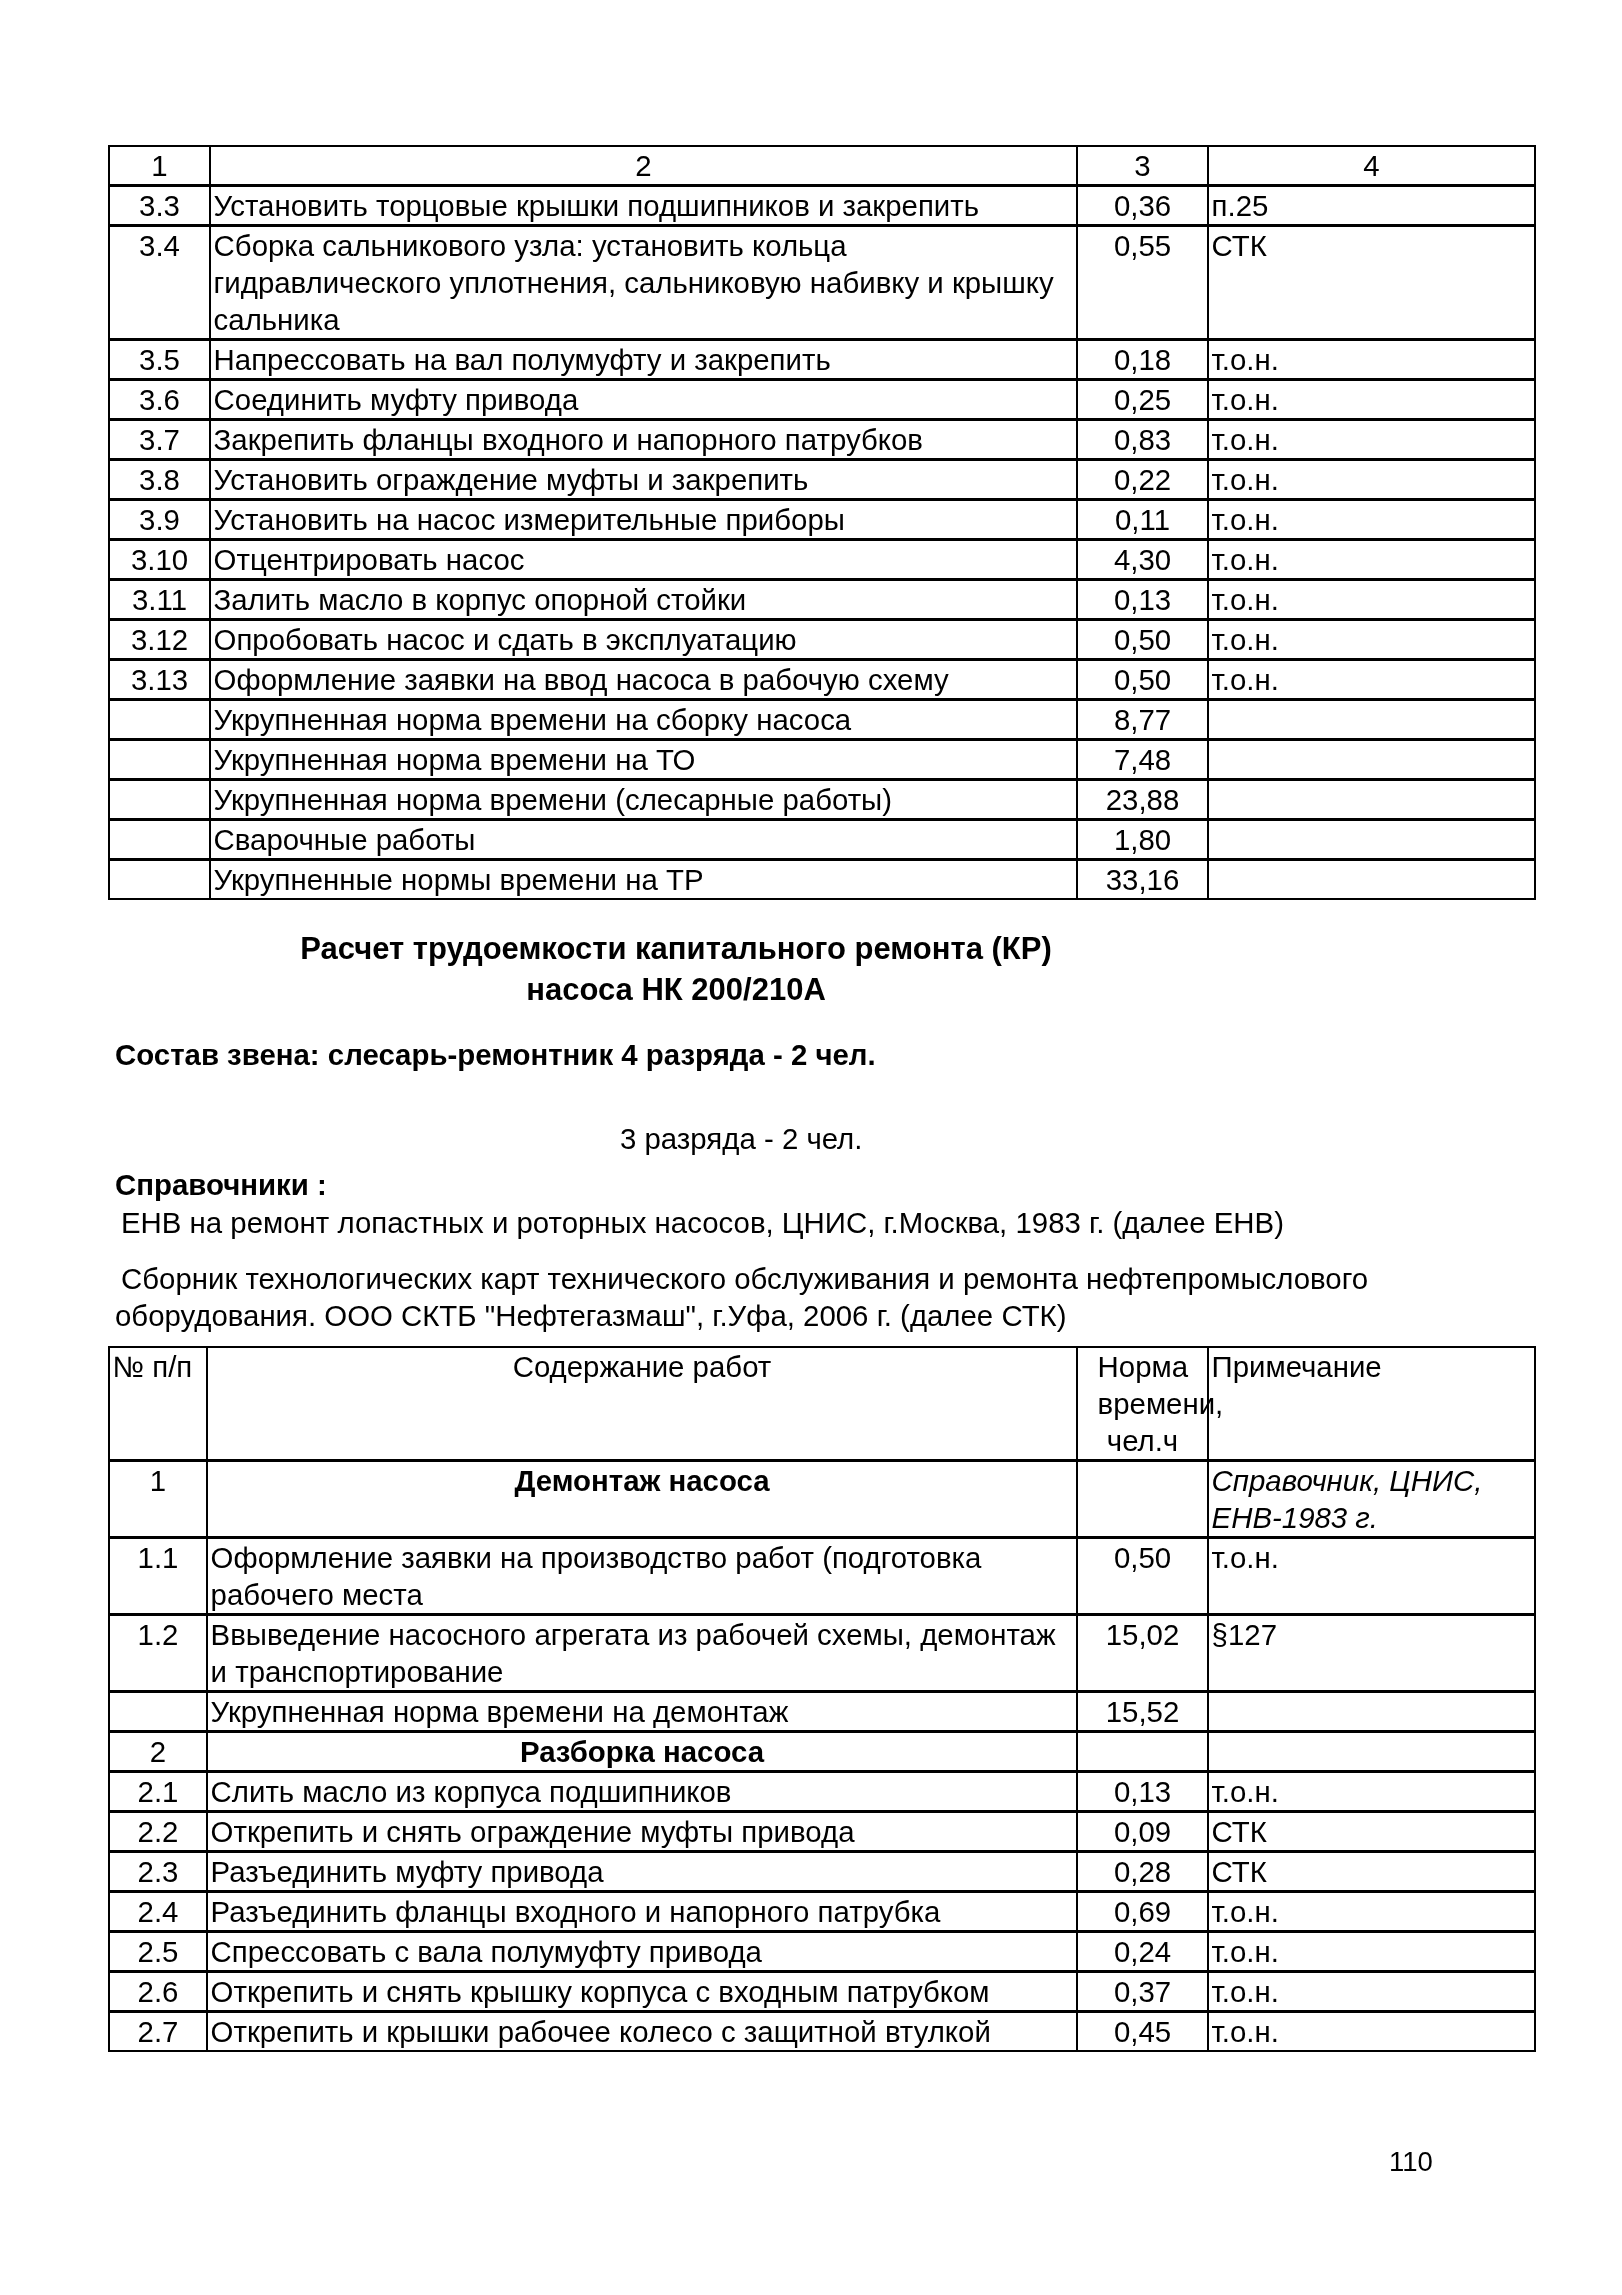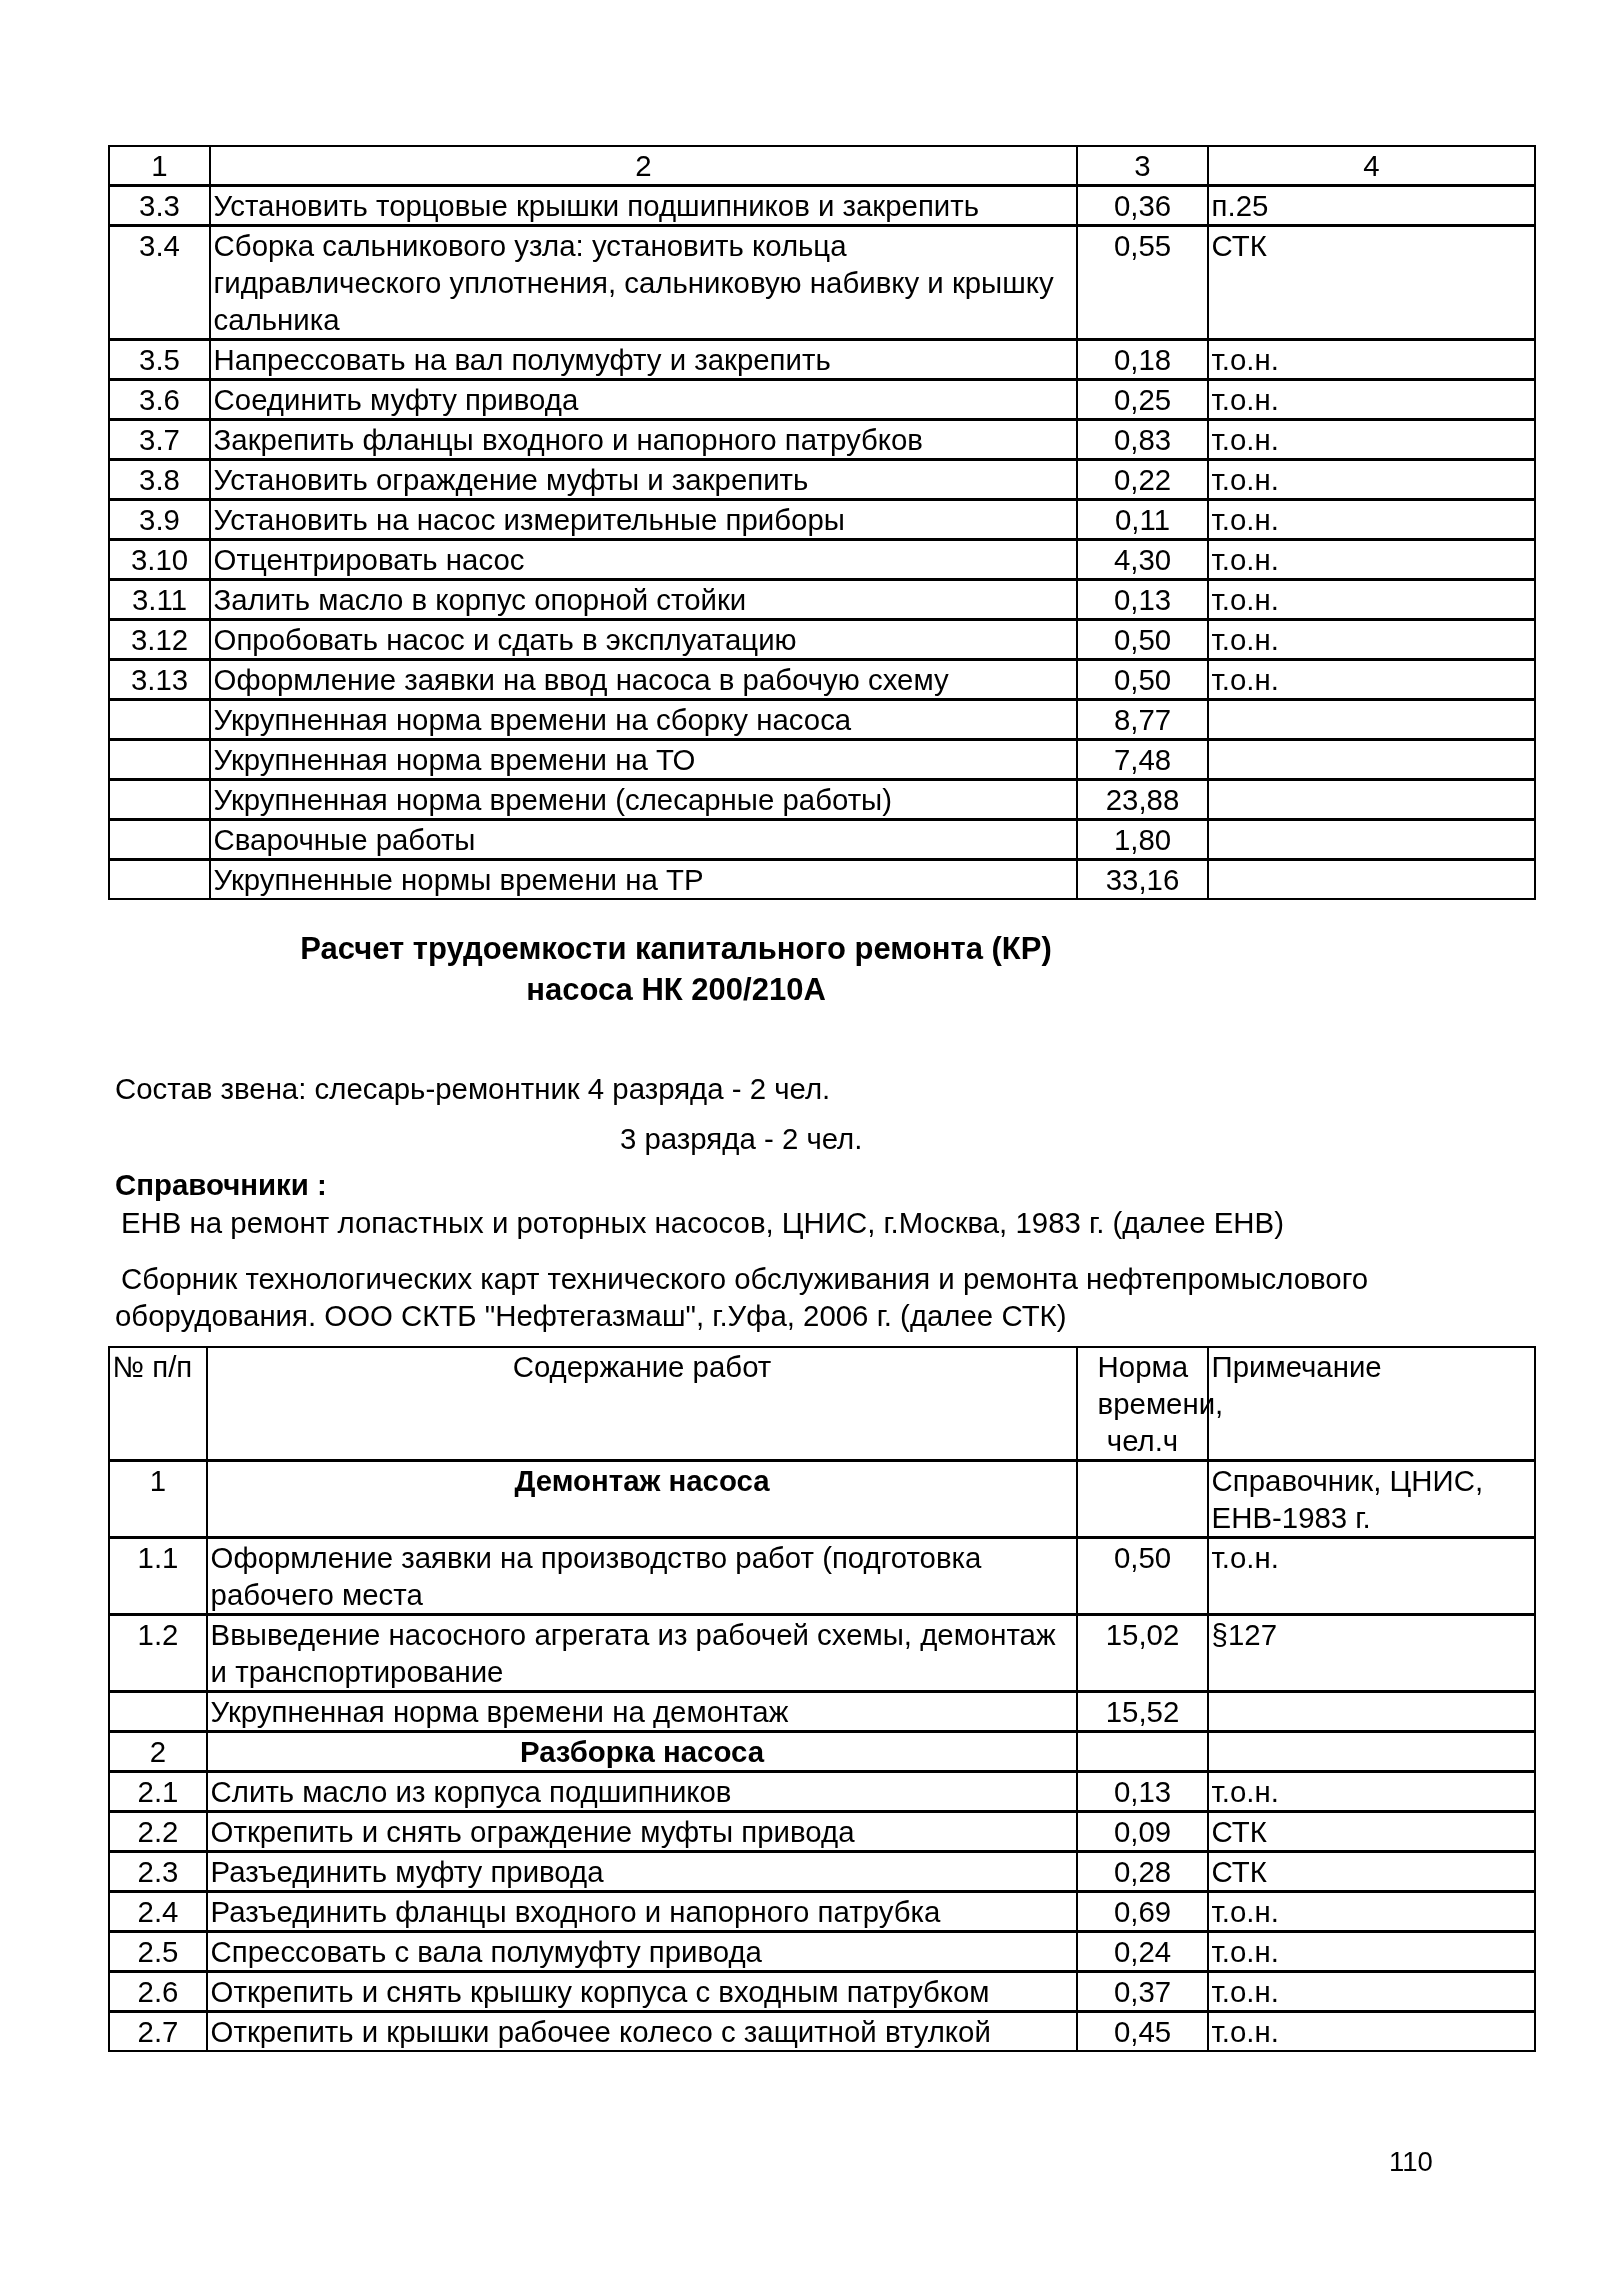--- a/index.html
+++ b/index.html
@@ -186,21 +186,21 @@
       <td class="l">Укрупненные нормы времени на ТР</td>
       <td class="c">33,16</td>
       <td class="l"></td>
     </tr>
   </tbody>
     </table>
 
   <div class="title" style="top:929px;">Расчет трудоемкости капитального  ремонта (КР)</div>
   <div class="title" style="top:970px;">насоса НК 200/210А</div>
 
-  <div class="text" style="left:115px; top:1070px;">Состав звена: слесарь-ремонтник 4 разряда - 2 чел.</div>
+  <div class="text" style="left:115px; top:1036px;font-weight:bold;">Состав звена: слесарь-ремонтник 4 разряда - 2 чел.</div>
   <div class="text" style="left:620px; top:1120px;">3 разряда - 2 чел.</div>
 
   <div class="text b" style="left:115px; top:1166px;">Справочники :</div>
   <div class="text" style="left:121px; top:1204px;">ЕНВ на ремонт лопастных и роторных насосов, ЦНИС, г.Москва, 1983 г. (далее ЕНВ)</div>
   <div class="text" style="left:121px; top:1260px;">Сборник технологических карт  технического обслуживания и ремонта нефтепромыслового</div>
   <div class="text" style="left:115px; top:1297px;">оборудования.  ООО  СКТБ "Нефтегазмаш",  г.Уфа, 2006 г. (далее СТК)</div>
 
   <table class="grid" id="t2">
     <colgroup>
         <col class="c1">
@@ -212,21 +212,21 @@
         <tr>
       <td class="l" style="height:110px;">№ п/п</td>
       <td class="c">Содержание работ</td>
       <td class="c" style="padding:0 19.6px;">Норма времени, чел.ч</td>
       <td class="l">Примечание</td>
     </tr>
     <tr class="thick">
       <td class="c">1</td>
       <td class="c b">Демонтаж насоса</td>
       <td class="c"></td>
-      <td class="l" style="padding-right:38px;">Справочник, ЦНИС, ЕНВ-1983 г.</td>
+      <td class="l" style="padding-right:38px;font-style:italic;">Справочник, ЦНИС, ЕНВ-1983 г.</td>
     </tr>
     <tr class="thick">
       <td class="c">1.1</td>
       <td class="l">Оформление заявки на производство работ (подготовка рабочего места</td>
       <td class="c">0,50</td>
       <td class="l">т.о.н.</td>
     </tr>
     <tr class="thick">
       <td class="c">1.2</td>
       <td class="l">Ввыведение насосного агрегата из рабочей схемы, демонтаж и транспортирование</td>

